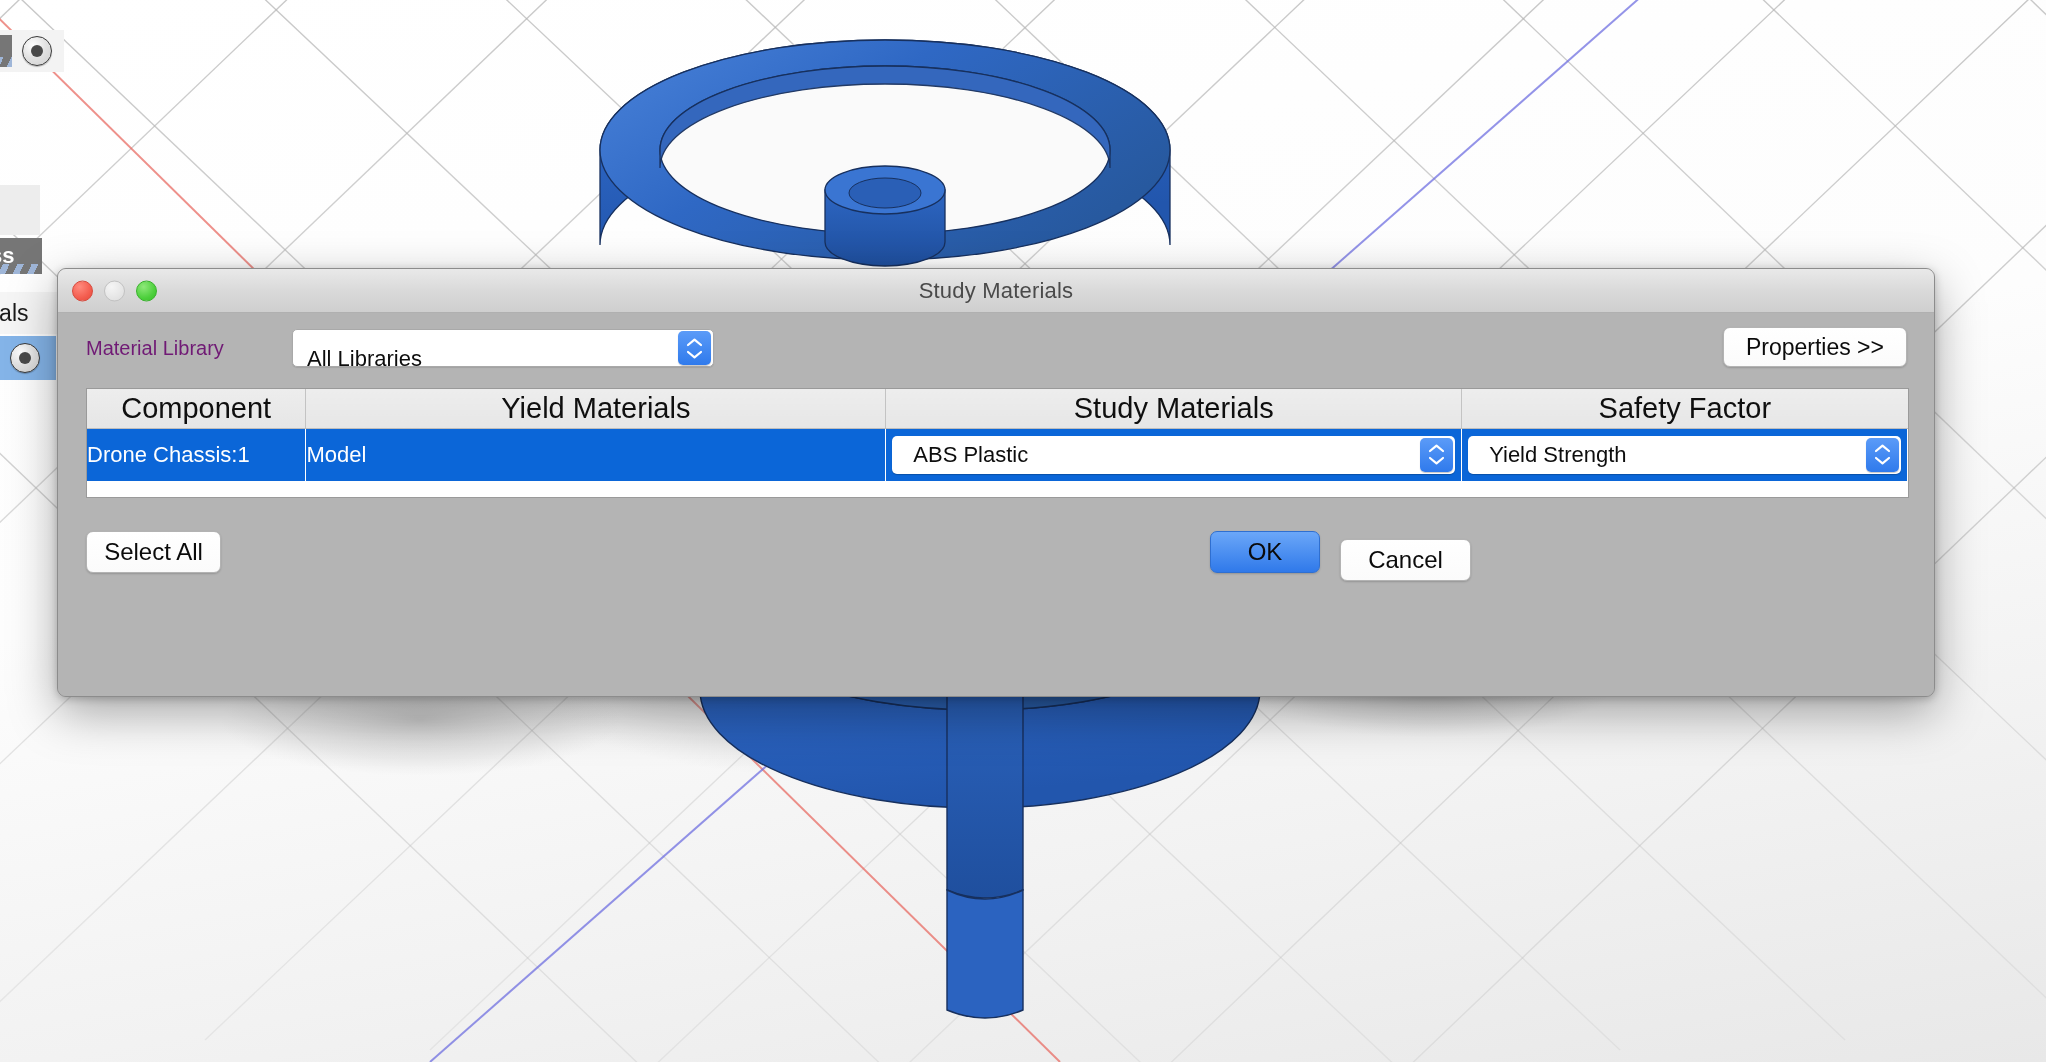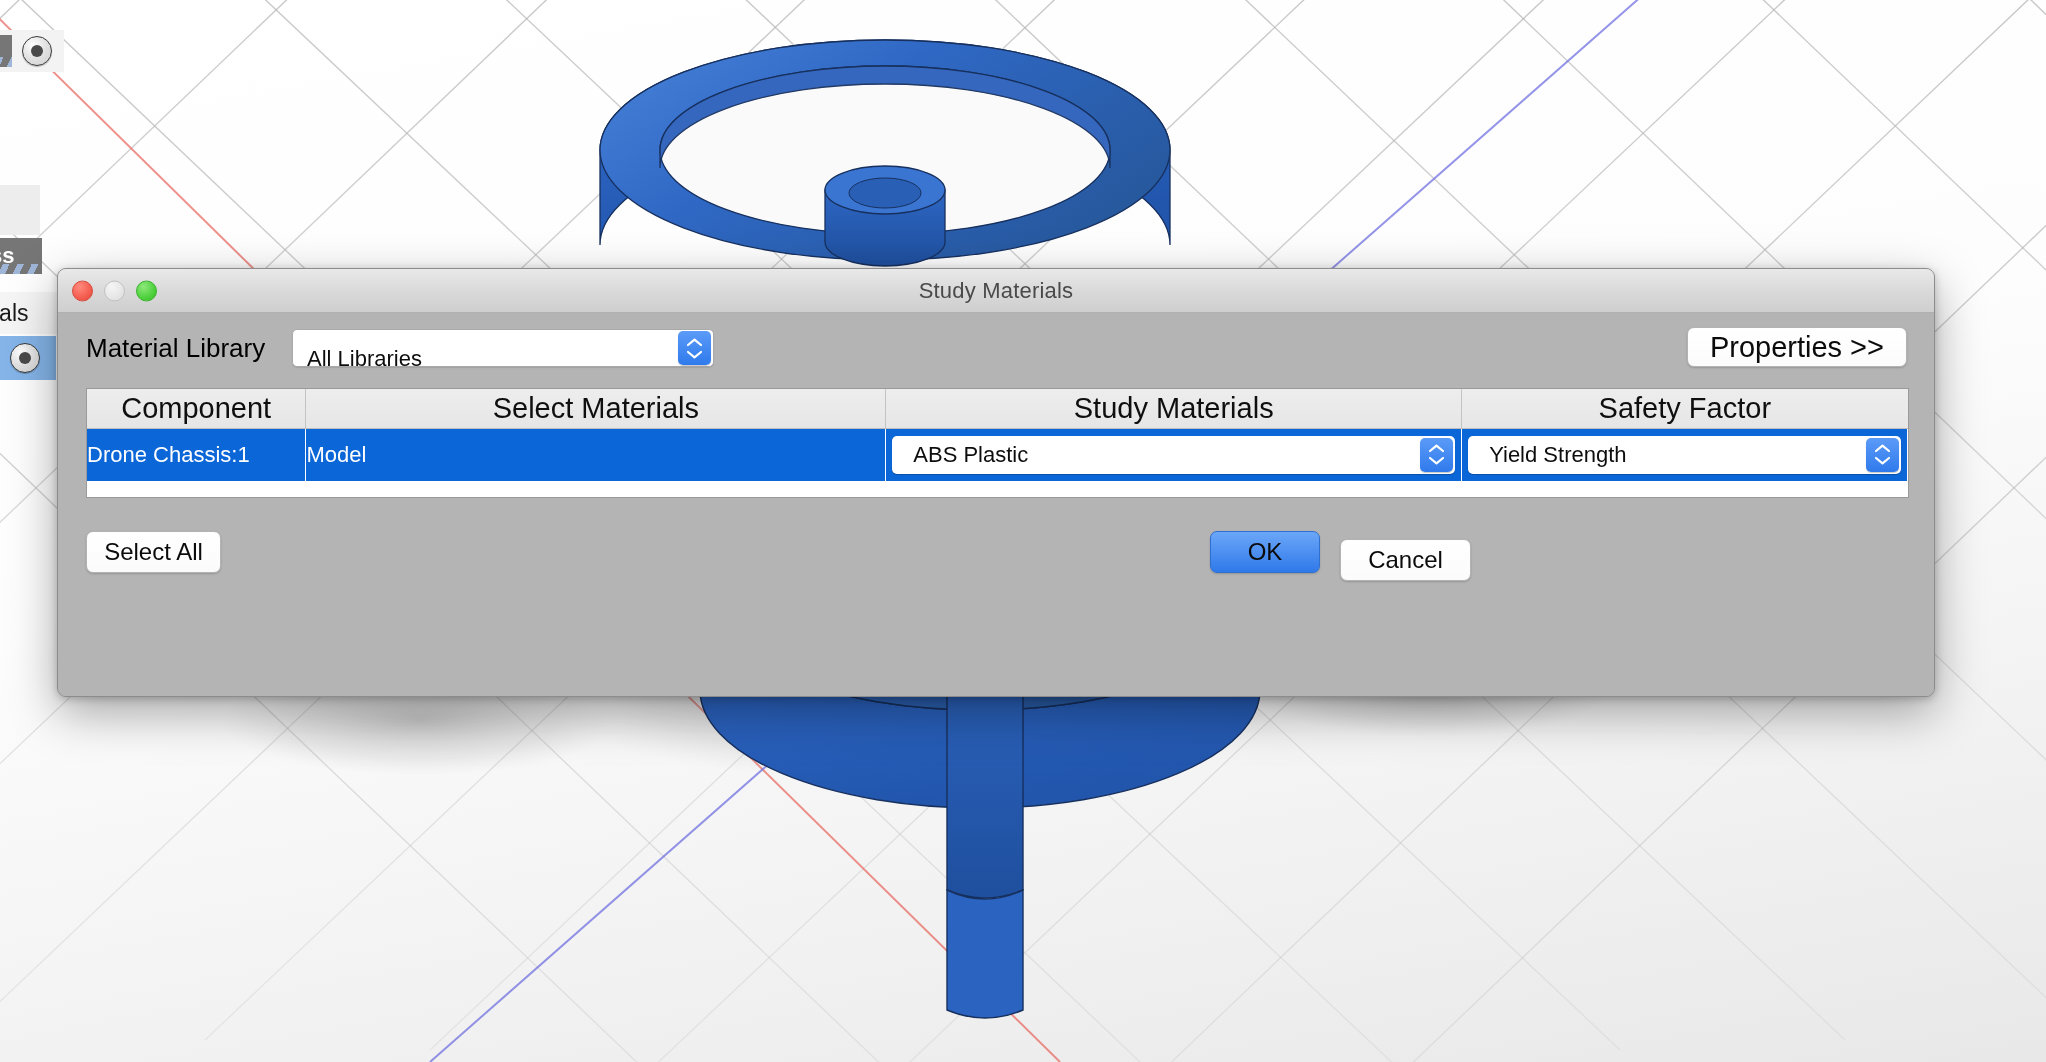--- a/index.html
+++ b/index.html
@@ -104,21 +104,21 @@
   }
 
   
   #library-row {
     position: absolute; left: 0; right: 0; top: 12px;
     height: 46px;
     display: flex; align-items: center;
   }
   #library-label {
     position: absolute; left: 28px;
-    font-size: 26px; color: #000000;
+    font-size: 20px; color: #701a75;
   }
   #library-select {
     position: absolute; left: 234px;
     width: 422px; height: 38px;
     background: #ffffff;
     border: 1px solid #a9a9a9;
     border-radius: 5px;
     display: flex; align-items: center;
     box-shadow: 0 1px 1px rgba(0,0,0,.10);
   }
@@ -137,21 +137,21 @@
     box-shadow: 0 1px 1px rgba(0,0,0,.22);
   }
   .stepper svg { display: block; }
 
   #properties-button {
     position: absolute; right: 27px; top: 14px;
     height: 40px; padding: 0 22px;
     background: linear-gradient(180deg, #ffffff 0%, #fbfbfb 100%);
     border: 1px solid #b3b3b3;
     border-radius: 7px;
-    font-size: 29px; color: #0b0b0b;
+    font-size: 23px; color: #0b0b0b;
     display: flex; align-items: center; justify-content: center;
     box-shadow: 0 1px 2px rgba(0,0,0,.18);
     cursor: default;
   }
 
   
   #table-wrap {
     position: absolute; left: 28px; top: 75px;
     width: 1823px; height: 110px;
     background: #ffffff;
@@ -424,21 +424,21 @@
       <table class="mattable">
         <colgroup>
           <col style="width:165px">
           <col style="width:437px">
           <col style="width:434px">
           <col style="width:336px">
         </colgroup>
         <thead>
           <tr>
             <th>Component</th>
-            <th>Select Materials</th>
+            <th>Yield Materials</th>
             <th>Study Materials</th>
             <th>Safety Factor</th>
           </tr>
         </thead>
         <tbody>
           <tr class="selected">
             <td class="cell-text">Drone Chassis:1</td>
             <td class="cell-text">Model</td>
             <td>
               <div class="cell-select">

